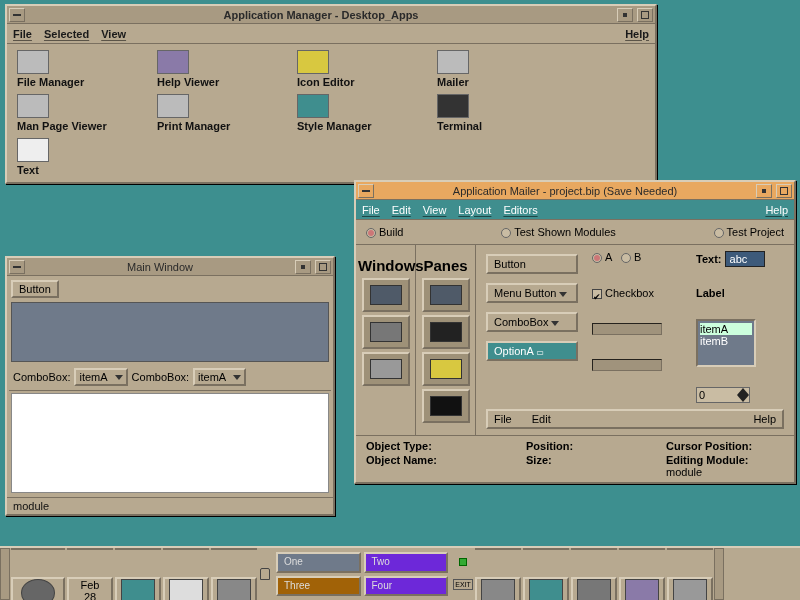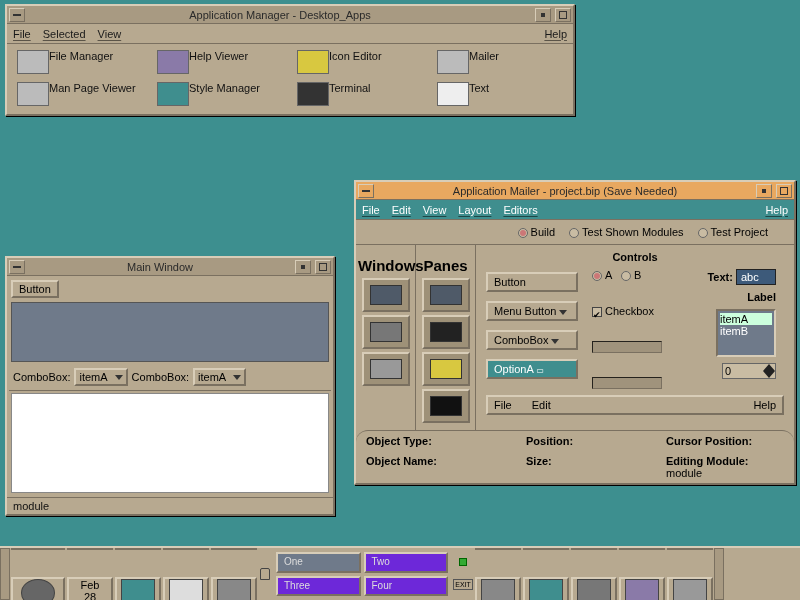--- a/index.html
+++ b/index.html
@@ -55,21 +55,21 @@
   text-underline-offset: 2px;
   cursor: pointer;
 }
 .menuitem.right { margin-left: auto; margin-right: 0; }
 .iconview {
   padding: 6px 10px;
   display: grid;
   grid-template-columns: repeat(4, 140px);
   row-gap: 6px;
 }
-.appicon { display: flex; align-items: flex-start; width: 130px; }
+.appicon { display: flex; flex-direction: column; align-items: flex-start; width: 130px; }
 .appicon .glyph {
   width: 32px; height: 24px;
   background: #bbb;
   border: 1px solid #666;
   margin-bottom: 2px;
   position: relative;
 }
 .appicon .label { color: #111; }
 .statusline {
   border-top: 1px solid #7a7060;
@@ -95,22 +95,22 @@
 .mw-row { display: flex; align-items: center; padding: 4px; gap: 4px; flex-wrap: wrap; border-bottom: 1px solid #7a7060; }
 .mw-combo {
   display: inline-flex; align-items: center;
   border: 2px solid; border-color: #d8cdb8 #7a7060 #7a7060 #d8cdb8;
   padding: 1px 3px; gap: 4px;
 }
 .mw-white { background: #fff; height: 100px; margin: 2px; border: 1px solid #888; }
 
 
 .builder-mode {
-  display: flex; justify-content: flex-end; gap: 14px;
-  padding: 6px 26px;
+  display: flex; justify-content: space-between; gap: 14px;
+  padding: 6px 10px;
   border-bottom: 1px solid #7a7060;
 }
 .radio { width: 10px; height: 10px; border-radius: 50%; border: 1px solid #666; display: inline-block; vertical-align: middle; margin-right: 3px; background: #c9bca3; }
 .radio.sel::after { content:''; display:block; width:6px;height:6px;border-radius:50%; background:#c77; margin:1px; }
 .check { width:10px;height:10px;border:1px solid #444; display:inline-block; vertical-align:middle; margin-right:3px; background:#c9bca3; }
 .check.sel::after { content:'✔'; font-size:9px; line-height:8px; }
 .builder-main { display: flex; }
 .palette-col {
   width: 60px;
   border-right: 1px solid #7a7060;
@@ -153,23 +153,22 @@
 .builder-bottom-menu{
   margin-top:6px;
   border:2px solid;border-color:#d8cdb8 #7a7060 #7a7060 #d8cdb8;
   display:flex; padding:2px 6px; gap:20px;
 }
 .builder-status{
   border-top:1px solid #7a7060;
   padding:4px 10px;
   display:grid;
   grid-template-columns: 160px 140px 1fr;
-  row-gap:8px;
+  row-gap:2px;
   font-weight:bold;
-  border-radius:12px;
 }
 
 .dock {
   position:absolute; left:0; right:0; bottom:0;
   height:54px;
   background:#b7a990;
   border-top:2px solid #d8cdb8;
   display:flex; align-items:stretch;
 }
 .dock .handle{ width:10px;background:#a89a82;border:1px solid #7a7060; }
@@ -184,30 +183,30 @@
 .dock-col{ display:flex;flex-direction:column;gap:24px; }
 .workspace{
   flex:1; display:grid; grid-template-columns:1fr 1fr; grid-template-rows:1fr 1fr;
   gap:3px; padding:4px; max-width:180px;
 }
 .ws-btn{
   border:2px solid;border-color:#d8cdb8 #7a7060 #7a7060 #d8cdb8;
   background:#6f7a8a;color:#ddd;padding:2px 6px;font-size:10px;
 }
 .ws-btn.pink{ background:#6d28d9; }
-.ws-btn.teal{ background:#6d28d9; }
+.ws-btn.teal{ background:#a16207; }
 .mini-icon{
   width:34px;height:28px;background:#888;border:1px solid #444;
 }
 .chev{ width:0;height:0;border-left:4px solid transparent;border-right:4px solid transparent;border-top:5px solid #333;display:inline-block;margin-left:3px;vertical-align:middle; }
 </style>
 </head>
 <body>
 
-<div class="window" style="left:5px; top:4px; width:570px;">
+<div class="window" style="left:5px; top:4px; width:652px;font-weight:bold;">
   <div class="titlebar">
     <div class="titlebox">
         <div class="dash"></div>
       </div>
     <div class="titletext">Application Manager - Desktop_Apps</div>
     <div class="titlebox">
         <div class="dot"></div>
       </div>
     <div class="titlebox">
         <div class="sq"></div>
@@ -232,20 +231,24 @@
         <div class="glyph" style="background:#d8c840"></div>
         <span class="label">Icon Editor</span>
       </div>
     <div class="appicon">
         <div class="glyph"></div>
         <span class="label">Mailer</span>
       </div>
     <div class="appicon">
         <div class="glyph"></div>
         <span class="label">Man Page Viewer</span>
+      </div>
+    <div class="appicon">
+        <div class="glyph"></div>
+        <span class="label">Print Manager</span>
       </div>
     <div class="appicon">
         <div class="glyph" style="background:#3f8e8e"></div>
         <span class="label">Style Manager</span>
       </div>
     <div class="appicon">
         <div class="glyph" style="background:#333"></div>
         <span class="label">Terminal</span>
       </div>
     <div class="appicon">
@@ -336,39 +339,38 @@
           <div class="mini" style="background:#222"></div>
         </div>
       <div class="pal-item">
           <div class="mini" style="background:#d8c840"></div>
         </div>
       <div class="pal-item">
           <div class="mini" style="background:#111"></div>
         </div>
     </div>
     <div class="controls-area">
-      <h4>Controls</h4>
       <div style="display:flex;gap:14px">
         <div style="display:flex;flex-direction:column;gap:3px;width:92px">
           <span class="ctrl-btn">Button</span>
           <span class="ctrl-btn"><span>Menu Button</span><span class="chev"></span></span>
           <span class="ctrl-btn"><span>ComboBox</span><span class="chev"></span></span>
           <span class="ctrl-btn teal"><span>OptionA</span> <span style="font-size:8px">▭</span></span>
         </div>
         <div style="display:flex;flex-direction:column;gap:24px;width:90px">
           <div>
             <span><span class="radio sel"></span><span>A</span></span>
             &nbsp;
             <span><span class="radio"></span><span>B</span></span>
           </div>
           <div><span class="check sel"></span><span>Checkbox</span></div>
           <span class="slider"></span>
           <span class="slider"></span>
         </div>
-        <div style="display:flex;flex-direction:column;gap:6px;align-items:flex-end;width:80px">
+        <div style="display:flex;flex-direction:column;gap:20px;align-items:flex-start;width:80px">
           <div><b>Text:</b> <span class="abc-field">abc</span></div>
           <b>Label</b>
           <div class="listbox">
             <div class="hl">itemA</div>
             <div>itemB</div>
           </div>
           <div class="spin">
             <input value="0" style="">
             <div class="arrows">
                 <span></span>

